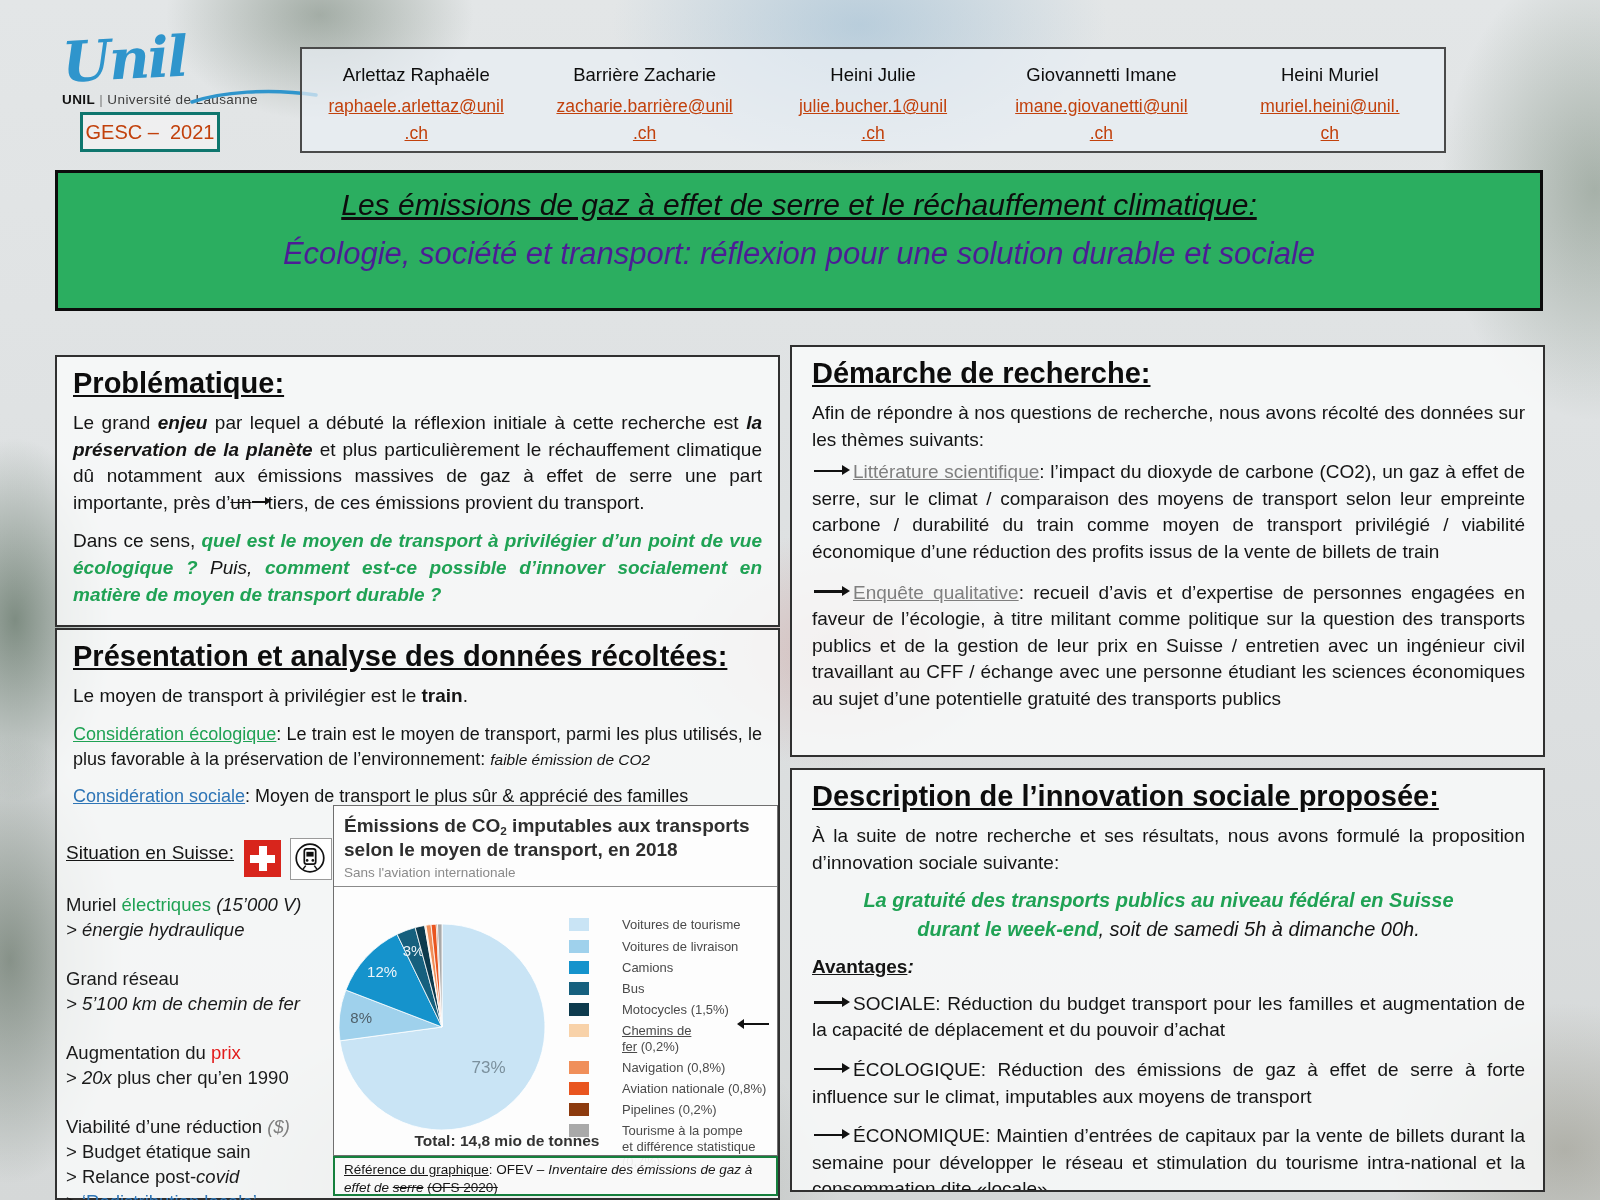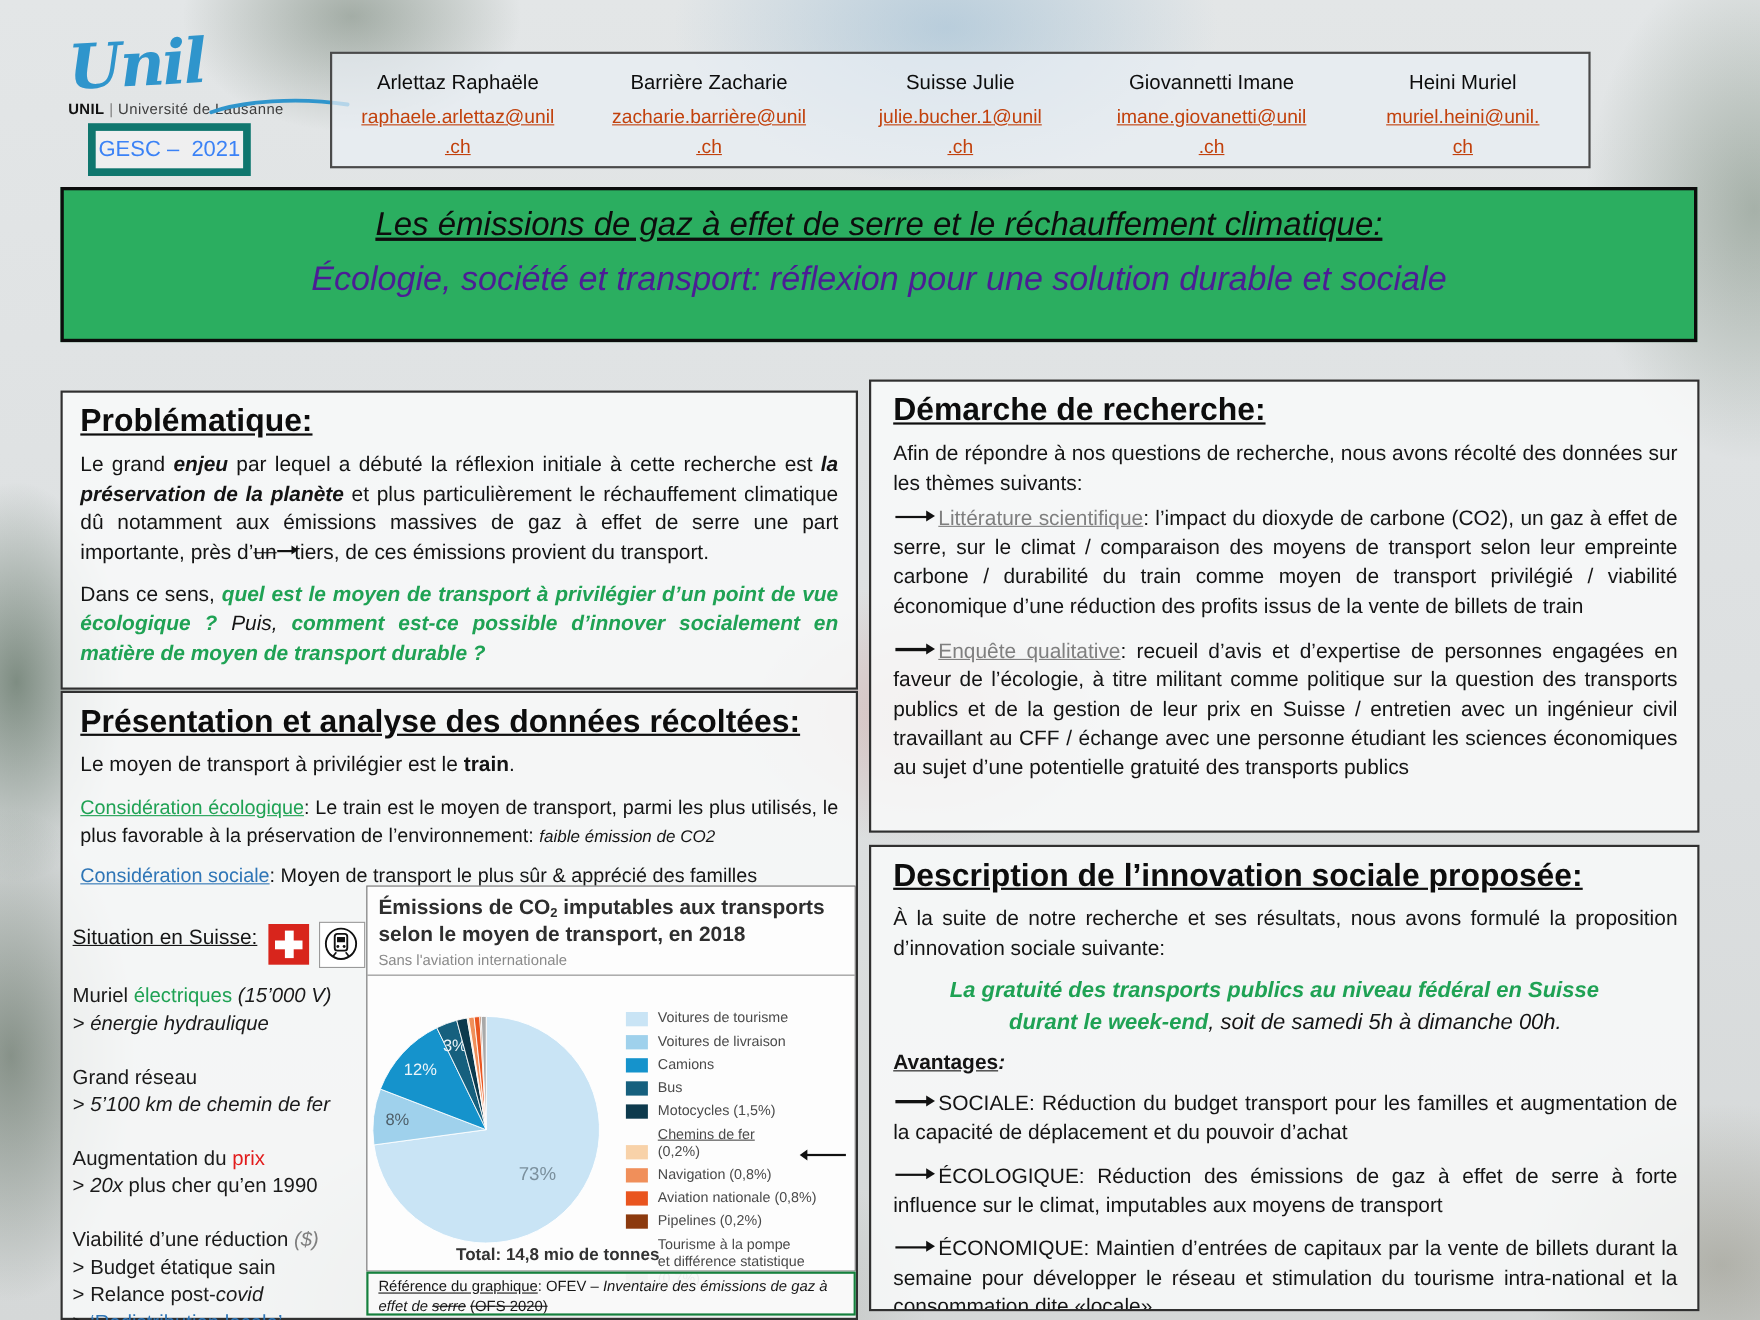--- a/index.html
+++ b/index.html
@@ -18,21 +18,21 @@
       linear-gradient(180deg,#e3e6e7 0%,#dcdfe0 60%,#d5d8d8 100%);
   }
   
   .logo{position:absolute;left:62px;top:28px;width:230px;}
   .logo-script{font-family:"DejaVu Serif",serif;font-style:italic;font-weight:bold;
     font-size:56px;color:#2f95cc;line-height:1;letter-spacing:-2px;transform:rotate(-3deg);}
   .logo-swoosh{position:absolute;left:128px;top:58px;}
   .logo-sub{margin-top:8px;font-size:13.5px;color:#3d3d3d;letter-spacing:0.4px;}
   .logo-sub .lb{font-weight:bold;color:#111;}
   .badge{position:absolute;left:80px;top:112px;width:134px;height:34px;line-height:34px;
-    text-align:center;font-size:20px;color:#3b82f6;border:7px solid #0f766e;
+    text-align:center;font-size:20px;color:#c2410c;border:3px solid #0f766e;
     background:rgba(241,241,241,0.85);white-space:pre;}
   .authors{position:absolute;left:300px;top:47px;width:1146px;height:106px;display:flex;
     border:2px solid #4a4a4a;background:rgba(233,239,244,0.72);box-sizing:border-box;}
   .author{flex:1;text-align:center;padding-top:15px;}
   .a-name{font-size:18.5px;color:#0d0d0d;margin-bottom:7px;}
   .a-mail{display:block;font-size:17.5px;color:#c2410c;text-decoration:underline;line-height:1.55;cursor:pointer;}
   
   .banner{position:absolute;left:55px;top:170px;width:1488px;height:141px;box-sizing:border-box;
     background:#2bae60;border:3px solid #0c0c0c;text-align:center;padding-top:15px;}
   .banner-line1{font-size:30px;font-style:italic;text-decoration:underline;color:#0d0d0d;}
@@ -76,21 +76,21 @@
   .fact.gap{margin-top:24px;}
   
   #chart-card{position:absolute;left:333px;top:805px;width:445px;height:351px;box-sizing:border-box;
     background:rgba(253,253,253,0.95);border:1.5px solid #6f6f6f;}
   .chart-head{padding:8px 10px 6px 10px;border-bottom:1.5px solid #8a8a8a;}
   .chart-title{font-size:19px;font-weight:bold;color:#2e2e2e;line-height:1.22;}
   .chart-sub{margin-top:4px;font-size:13.5px;color:#8a8a8a;}
   .chart-body{position:relative;display:flex;}
   #pie{margin:0;}
   #legend{padding-top:30px;width:200px;font-size:13px;color:#4a4a4a;}
-  .leg-row{display:flex;align-items:flex-end;margin-bottom:5.5px;line-height:1.2;}
+  .leg-row{display:flex;align-items:flex-start;margin-bottom:5.5px;line-height:1.2;gap:24px;}
   .leg-swatch{flex:0 0 20px;width:20px;height:13px;margin-right:9px;margin-top:1px;}
   .leg-label{white-space:pre-line;}
   .chart-total{position:absolute;left:28px;top:326px;width:290px;text-align:center;
     font-size:15.5px;font-weight:bold;color:#333;}
   #ref-box{position:absolute;left:333px;top:1156px;width:445px;height:40px;box-sizing:border-box;
     overflow:hidden;background:rgba(250,250,250,0.92);border:2px solid #15803d;
     padding:3px 9px;font-size:13.5px;line-height:1.35;color:#161616;}
   .q .g{font-weight:bold;}
   .proposal{padding:0 30px;margin:4px 0 10px 0;font-size:20px;line-height:1.45;}
 </style>
@@ -112,21 +112,21 @@
 <div class="authors" id="authors">
     <div class="author">
       <div class="a-name">Arlettaz Raphaële</div>
       <a class="a-mail">raphaele.arlettaz@unil<br>.ch</a>
     </div>
     <div class="author">
       <div class="a-name">Barrière Zacharie</div>
       <a class="a-mail">zacharie.barrière@unil<br>.ch</a>
     </div>
     <div class="author">
-      <div class="a-name">Suisse Julie</div>
+      <div class="a-name">Heini Julie</div>
       <a class="a-mail">julie.bucher.1@unil<br>.ch</a>
     </div>
     <div class="author">
       <div class="a-name">Giovannetti Imane</div>
       <a class="a-mail">imane.giovanetti@unil<br>.ch</a>
     </div>
     <div class="author">
       <div class="a-name">Heini Muriel</div>
       <a class="a-mail">muriel.heini@unil.<br>ch</a>
     </div>

